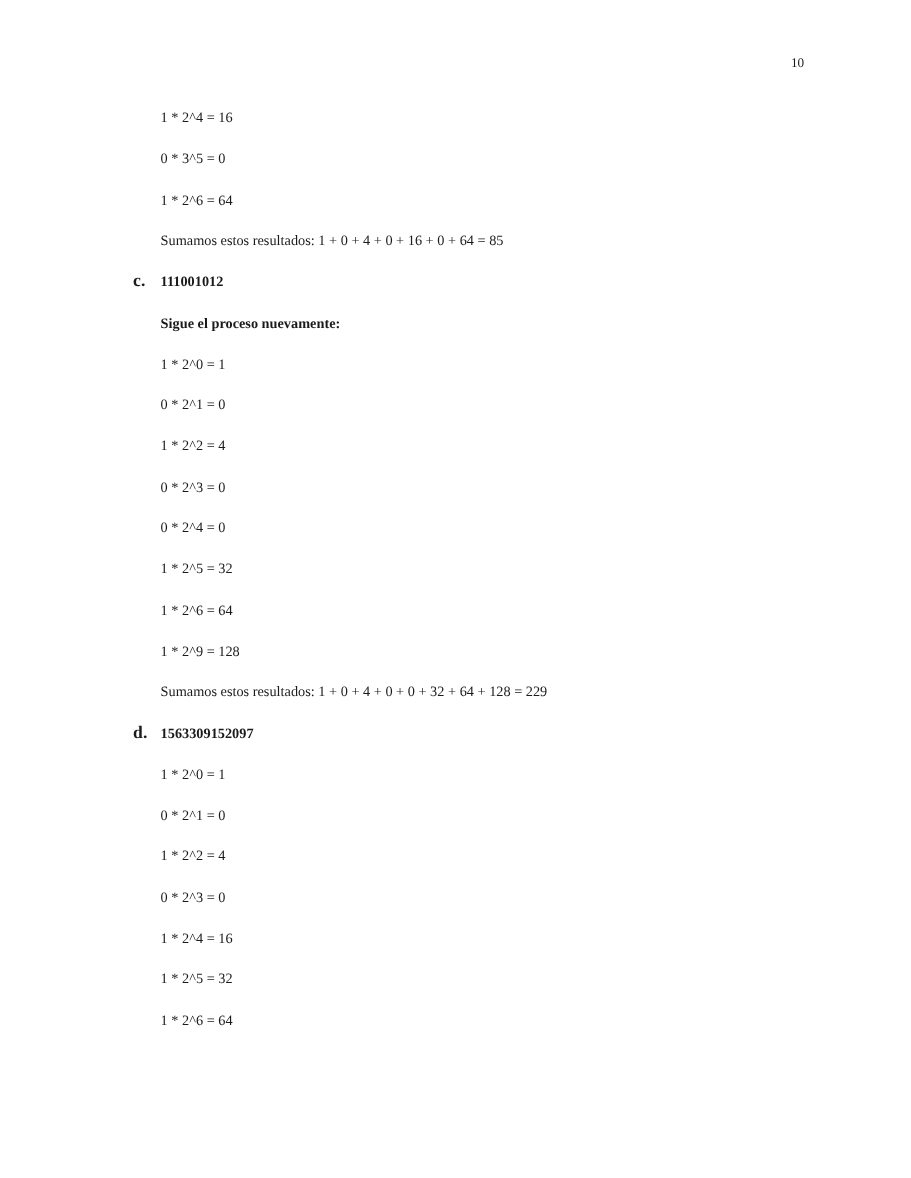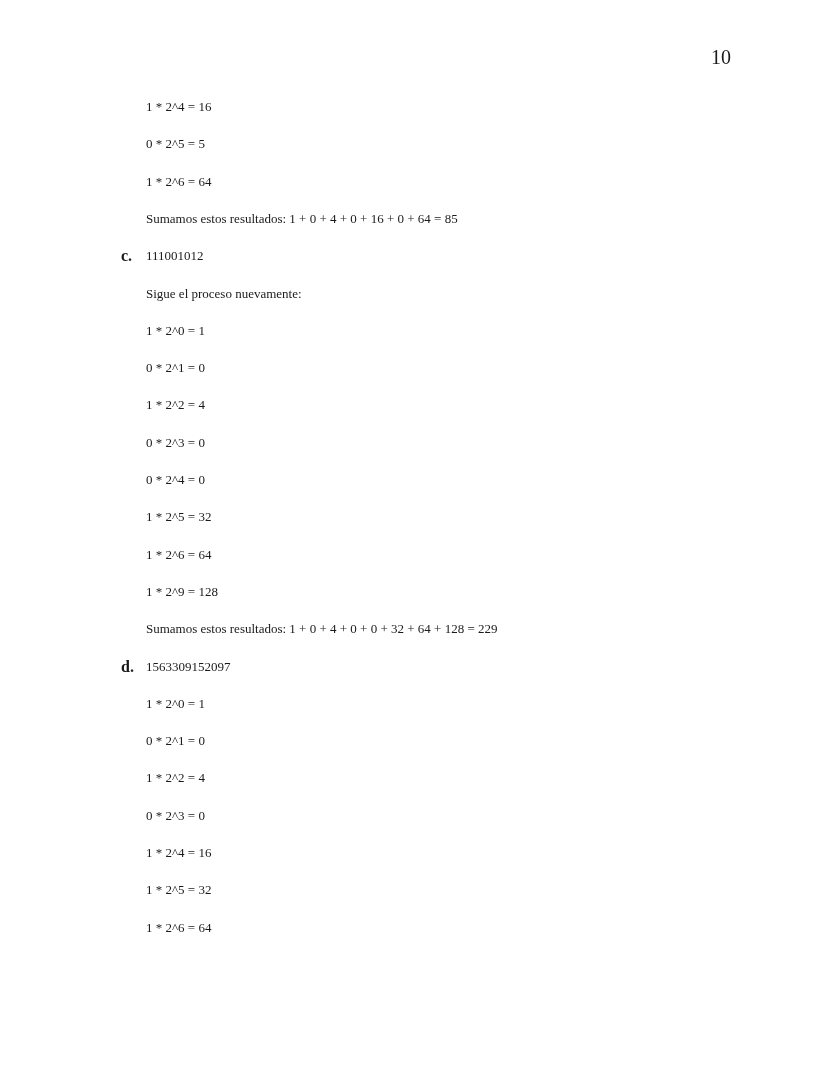--- a/index.html
+++ b/index.html
@@ -12,47 +12,47 @@
       height: 1071px;
       position: relative;
       overflow: hidden;
       font-family: "Liberation Serif", "DejaVu Serif", serif;
       color: #1a1a1a;
     }
     .page-number {
       position: absolute;
       top: 47px;
       right: 97px;
-      font-size: 20px;
+      font-size: 12px;
       line-height: 20px;
     }
     .line {
       position: absolute;
       left: 146px;
       font-size: 13px;
       line-height: 20px;
       white-space: nowrap;
     }
-    .bold { font-weight: normal; }
+    .bold { font-weight: bold; }
     .list-marker {
       position: absolute;
       left: 121px;
       font-size: 16px;
       line-height: 20px;
       font-weight: bold;
     }
   </style>
 </head>
 <body>
 
 <div>
   <div class="page-number">10</div>
 
   <div class="line" style="top:97px">1 * 2^4 = 16</div>
-  <div class="line" style="top:134px">0 * 2^5 = 5</div>
+  <div class="line" style="top:134px">0 * 3^5 = 0</div>
   <div class="line" style="top:172px">1 * 2^6 = 64</div>
   <div class="line" style="top:209px">Sumamos estos resultados: 1 + 0 + 4 + 0 + 16 + 0 + 64 = 85</div>
 
   <div class="list-marker" style="top:246px">c.</div>
   <div class="line bold" style="top:246px">111001012</div>
   <div class="line bold" style="top:284px">Sigue el proceso nuevamente:</div>
   <div class="line" style="top:321px">1 * 2^0 = 1</div>
   <div class="line" style="top:358px">0 * 2^1 = 0</div>
   <div class="line" style="top:395px">1 * 2^2 = 4</div>
   <div class="line" style="top:433px">0 * 2^3 = 0</div>

